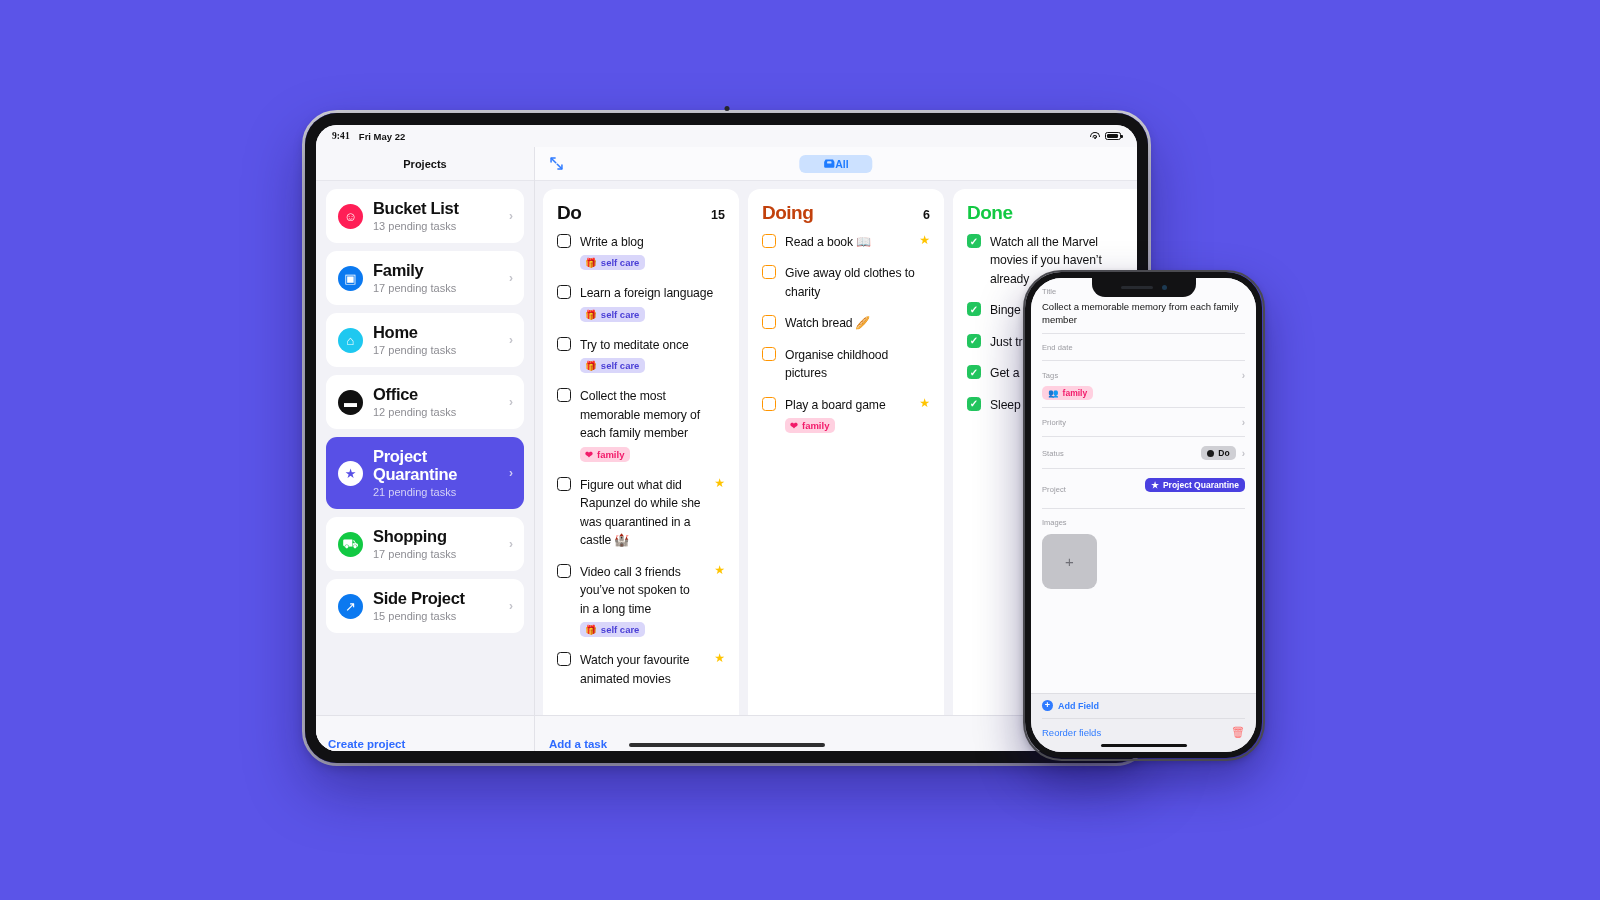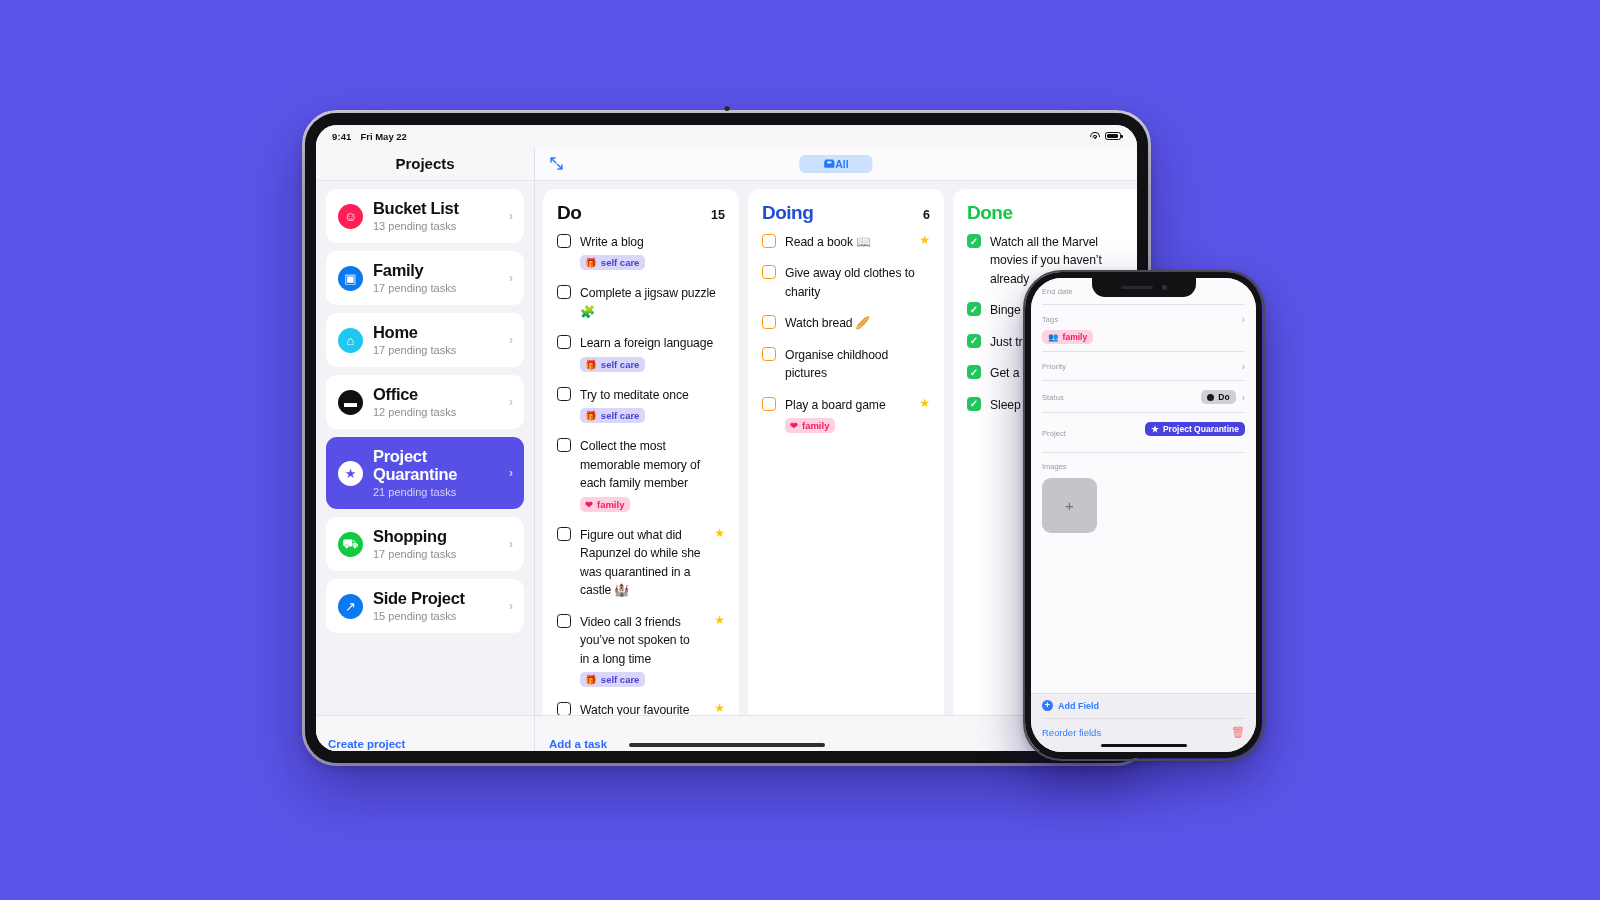--- a/index.html
+++ b/index.html
@@ -29,42 +29,42 @@
   }
   .ipad-cam{ position:absolute; top:-7px; left:50%; transform:translateX(-50%);
     width:5px; height:5px; border-radius:50%; background:#25262b; }
 
   
   .ipad-status{
     height:22px; display:flex; align-items:center; padding:0 16px;
     font-size:9.5px; font-weight:700; color:#111; background:#F7F7FA;
     flex:0 0 22px;
   }
-  .ipad-status .time{ letter-spacing:.1px; }
+  .ipad-status .time{ letter-spacing:.1px;font-family:Liberation Serif, serif; }
   .ipad-status .date{ margin-left:9px; font-weight:600; }
   .ipad-status .right{ margin-left:auto; display:flex; align-items:center; gap:5px; }
   .wifi-ico{ width:10px; height:8px; position:relative; }
   .wifi-ico i{ position:absolute; border:1.4px solid #111; border-bottom:none;
      border-radius:9px 9px 0 0; left:50%; transform:translateX(-50%); }
   .wifi-ico i:nth-child(1){ width:10px; height:5px; top:0; }
   .wifi-ico i:nth-child(2){ width:5.4px; height:3px; top:2.6px; }
   .wifi-ico i:nth-child(3){ width:1.8px; height:1.8px; top:5.2px;
      border:none; background:#111; border-radius:50%; }
   .batt{ width:16px; height:8px; border:1.2px solid #111; border-radius:2.4px; position:relative; }
   .batt:after{ content:""; position:absolute; right:-2.6px; top:2px; width:1.6px; height:3.4px;
      background:#111; border-radius:0 1px 1px 0; }
   .batt i{ position:absolute; left:1px; top:1px; bottom:1px; right:2px; background:#111; border-radius:1.2px; }
 
   .ipad-body{ flex:1; display:flex; min-height:0; }
 
   
   .sidebar{ width:219px; background:#F2F2F7; display:flex; flex-direction:column;
     border-right:1px solid #E2E2E8; }
   .sidebar-head{ height:34px; display:flex; align-items:center; justify-content:center;
-    font-size:15px; font-weight:700; color:#111; background:#F7F7FA;
+    font-size:11px; font-weight:700; color:#111; background:#F7F7FA;
     border-bottom:1px solid #E6E6EC; }
   .sidebar-list{ flex:1; padding:8px 10px 0; overflow:hidden; }
   .proj{
     display:flex; align-items:center; gap:10px; background:#fff; border-radius:11px;
     padding:11px 11px 11px 12px; margin-bottom:8px; position:relative;
   }
   .proj.active{ background:#5850E6; }
   .proj-ico{ width:25px; height:25px; border-radius:50%; flex:0 0 25px;
     display:flex; align-items:center; justify-content:center; color:#fff; font-size:13px; }
   .proj-txt{ flex:1; min-width:0; }
@@ -277,24 +277,20 @@
                 <div class="col-list">
                   <div class="task">
                     <span class="cbox"></span>
                     <span class="t-main"><span class="t-text">Write a blog</span><div><span class="tag selfcare">
                           <span>🎁</span>
                           <span>self care</span>
                         </span></div></span>
                   </div>
                   <div class="task">
                     <span class="cbox"></span>
-                    <span class="t-main"><span class="t-text">Complete a jigsaw puzzle 🧩</span></span>
-                  </div>
-                  <div class="task">
-                    <span class="cbox"></span>
                     <span class="t-main"><span class="t-text">Learn a foreign language</span><div><span class="tag selfcare">
                           <span>🎁</span>
                           <span>self care</span>
                         </span></div></span>
                   </div>
                   <div class="task">
                     <span class="cbox"></span>
                     <span class="t-main"><span class="t-text">Try to meditate once</span><div><span class="tag selfcare">
                           <span>🎁</span>
                           <span>self care</span>
@@ -322,21 +318,21 @@
                   </div>
                   <div class="task">
                     <span class="cbox"></span>
                     <span class="t-main"><span class="t-text">Watch your favourite animated movies</span></span>
                     <span class="star">★</span>
                   </div>
                 </div>
               </div>
               <div class="col">
                 <div class="col-head">
-                  <span class="col-title" style="color:#1d4ed8">Doing</span>
+                  <span class="col-title" style="color:#c2410c">Doing</span>
                   <span class="col-count">6</span>
                 </div>
                 <div class="col-list">
                   <div class="task">
                     <span class="cbox orange"></span>
                     <span class="t-main"><span class="t-text">Read a book 📖</span></span>
                     <span class="star">★</span>
                   </div>
                   <div class="task">
                     <span class="cbox orange"></span>
@@ -401,20 +397,24 @@
 
   <div class="phone">
     <div class="phone-screen">
       <div class="notch">
         <span class="spk"></span>
         <span class="cam"></span>
       </div>
 
 
       <div class="ph-form">
+        <div class="fld">
+          <div class="fld-lbl">Title</div>
+          <div class="fld-val">Collect a memorable memory from each family member</div>
+        </div>
         <div class="fld-row">
           <span class="fld-lbl">End date</span>
         </div>
         <div class="fld">
           <div style="display:flex;align-items:center">
             <span class="fld-lbl">Tags</span>
             <span class="ph-chev" style="margin-left:auto">›</span>
           </div>
           <span class="pill-sm family" style="margin-top:5px">
             <span>👥</span>

